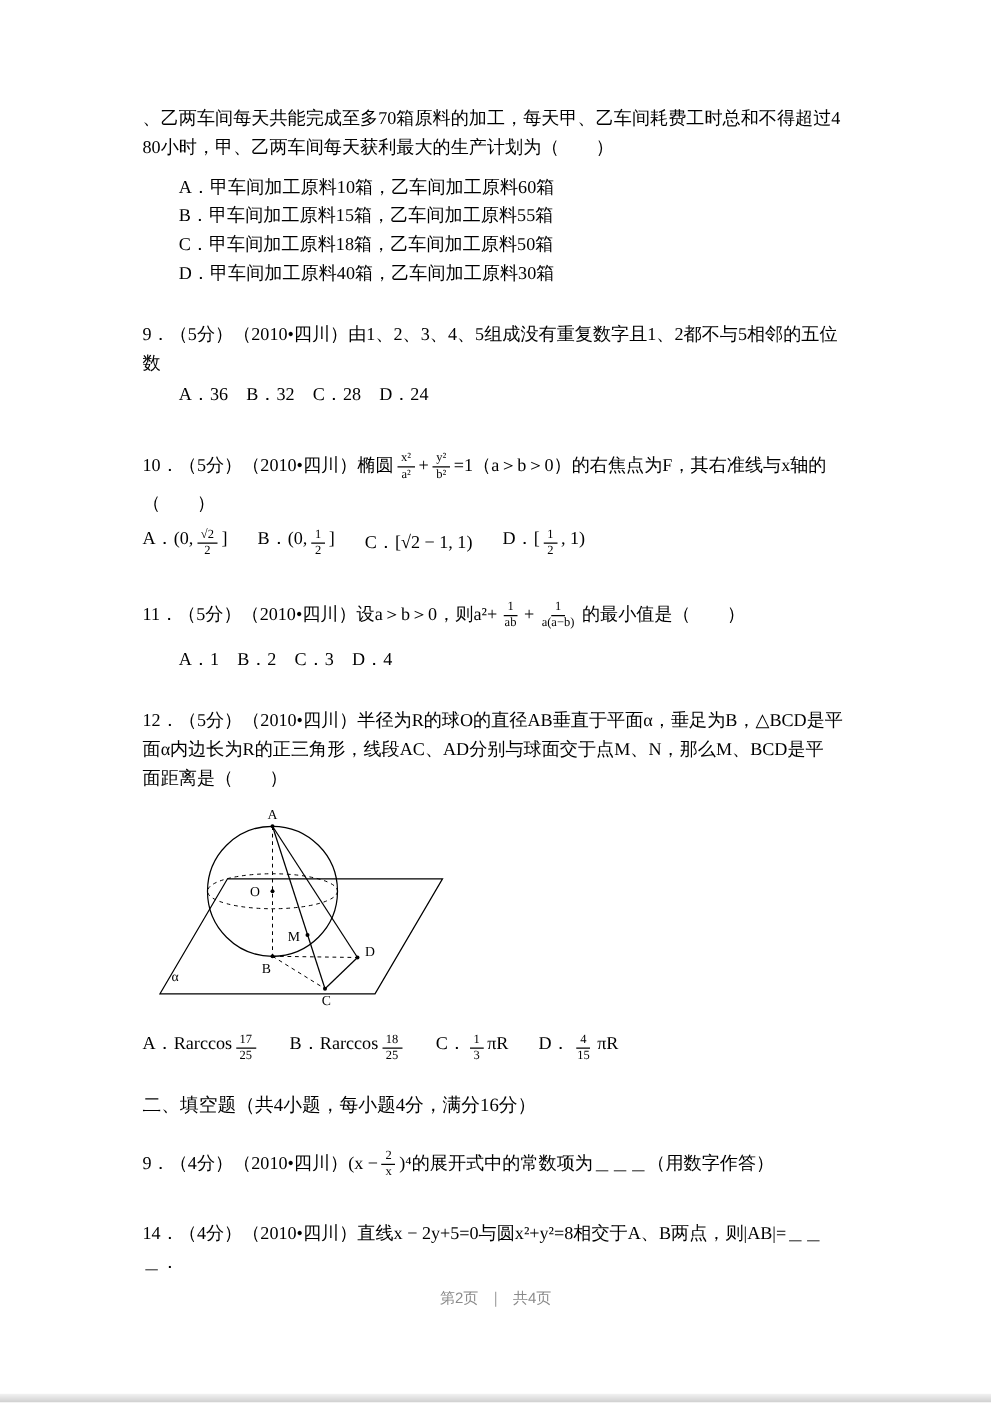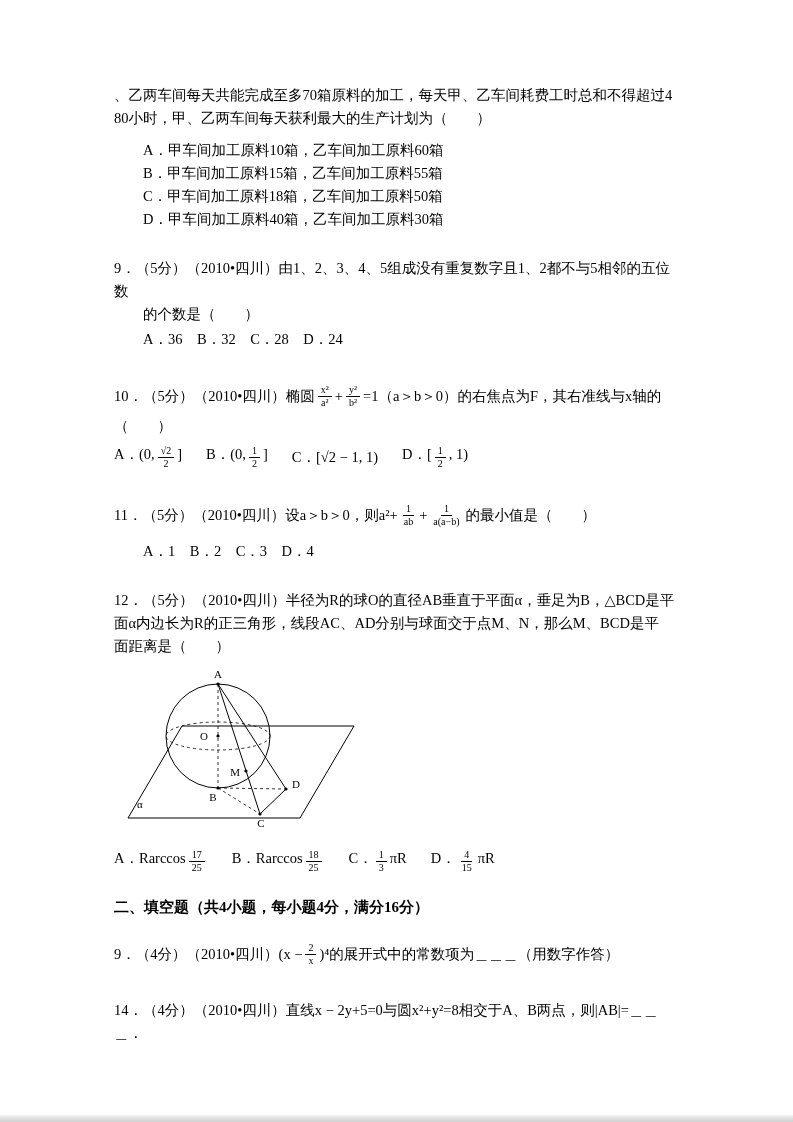--- a/index.html
+++ b/index.html
@@ -30,21 +30,21 @@
   }
   .frac {
     display:inline-flex; flex-direction:column; align-items:center;
     margin:0 3px; font-size:10px; line-height:1.15;
     vertical-align:middle;
   }
   .frac .num { border-bottom:1px solid #000; padding:0 3px; }
   .frac .den { padding:0 3px; }
   .opt { display:inline-flex; margin-right:24px; }
   .opt:last-child { margin-right:0; }
-  .section-title { font-weight:bold; font-size:15px; margin:4px 0 18px 0; }
+  .section-title { font-weight:normal; font-size:15px; margin:4px 0 18px 0; }
   .figure-wrap { margin:8px 0 6px 6px; }
   .figure-wrap svg { display:block; }
   .fig-label { font-size:11px; fill:#000; font-family:"Liberation Serif","DejaVu Serif",serif; }
   .footer {
     position:absolute; left:0; top:1030px; width:100%;
     text-align:center; font-size:12px; color:#8a8a8a;
     font-family:"Liberation Sans","DejaVu Sans",sans-serif;
   }
   .footer span { margin:0 4px; }
   .page-edge {
@@ -64,21 +64,20 @@
       <div class="options indent">
         <p class="line">A．甲车间加工原料10箱，乙车间加工原料60箱</p>
         <p class="line">B．甲车间加工原料15箱，乙车间加工原料55箱</p>
         <p class="line">C．甲车间加工原料18箱，乙车间加工原料50箱</p>
         <p class="line">D．甲车间加工原料40箱，乙车间加工原料30箱</p>
       </div>
     </section>
 
     <section class="question">
       <p class="line">9．（5分）（2010•四川）由1、2、3、4、5组成没有重复数字且1、2都不与5相邻的五位数</p>
-      <p class="line indent">的个数是（　　）</p>
       <p class="line indent" style="margin-top:2px">A．36　B．32　C．28　D．24</p>
     </section>
 
     <section class="question q10">
       <p class="line formula">
         <span>10．（5分）（2010•四川）椭圆</span>
         <span class="frac">
           <span class="num">x²</span>
           <span class="den">a²</span>
         </span>
@@ -225,15 +224,18 @@
         <span>)⁴的展开式中的常数项为＿＿＿（用数字作答）</span>
       </p>
     </section>
 
     <section class="question">
       <p class="line">14．（4分）（2010•四川）直线x − 2y+5=0与圆x²+y²=8相交于A、B两点，则|AB|=＿＿＿．</p>
     </section>
 
   </main>
 
+  <div class="footer">
+    <span>第2页</span><span>｜</span><span>共4页</span>
+  </div>
 
   <div class="page-edge"></div>
 </div>
 
 </body></html>

